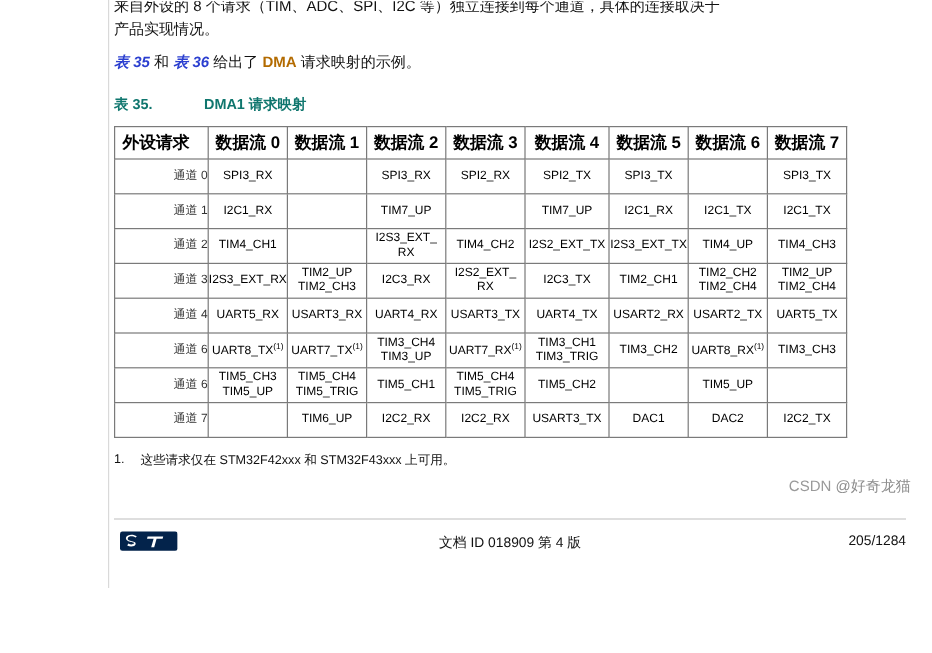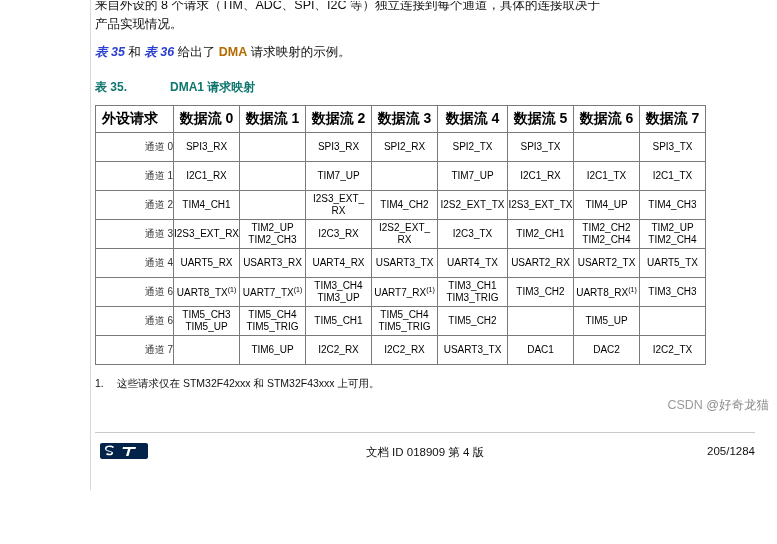--- a/index.html
+++ b/index.html
@@ -108,21 +108,21 @@
     position:absolute;left:5px;top:8px;width:48px;height:22px;
   }
   .footer-center{
     position:absolute;left:0;top:13px;width:660px;text-align:center;
     font-size:11.5px;color:#111;
   }
   .footer-right{
     position:absolute;right:0;top:13px;font-size:11.5px;color:#111;
   }
   .watermark{
-    position:absolute;right:8px;bottom:10px;
+    position:absolute;right:18px;bottom:10px;
     font-size:12.5px;color:#8d8d8d;
   }
   .wm-csdn{color:#9a9a9a;}
 </style>
 </head>
 <body>
 
 <div class="page">
 
   <div class="left-rule"></div>

